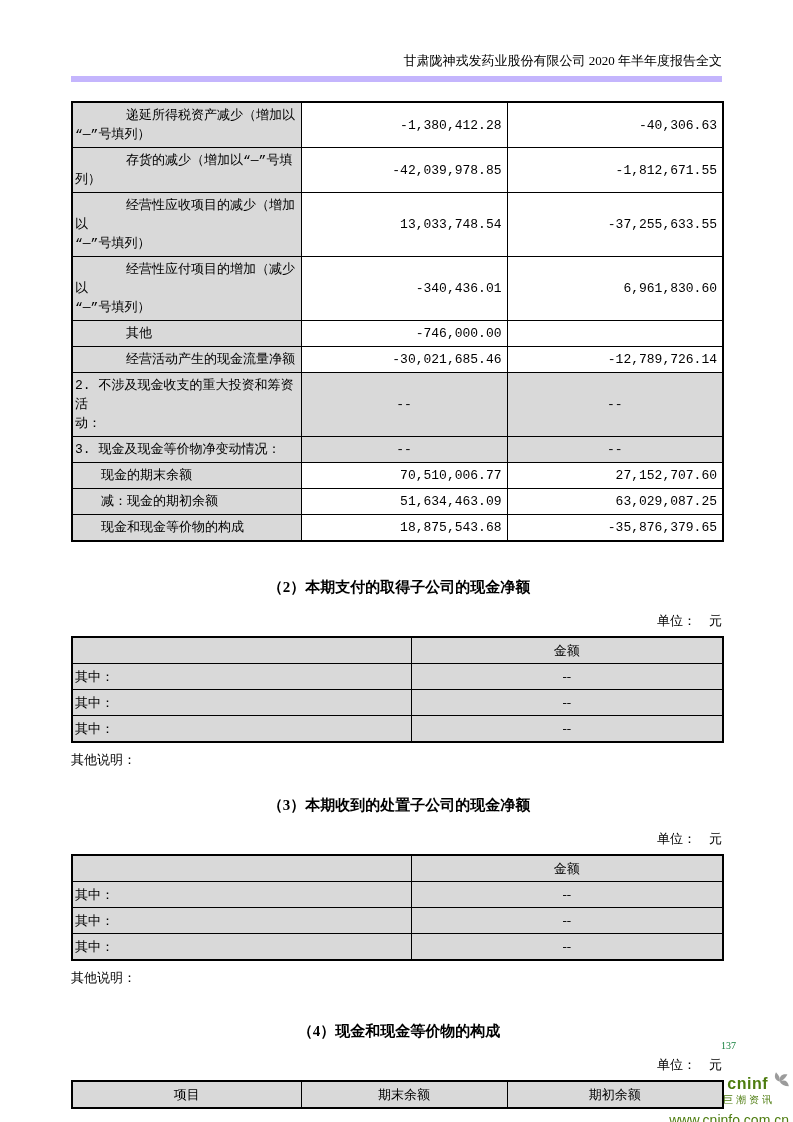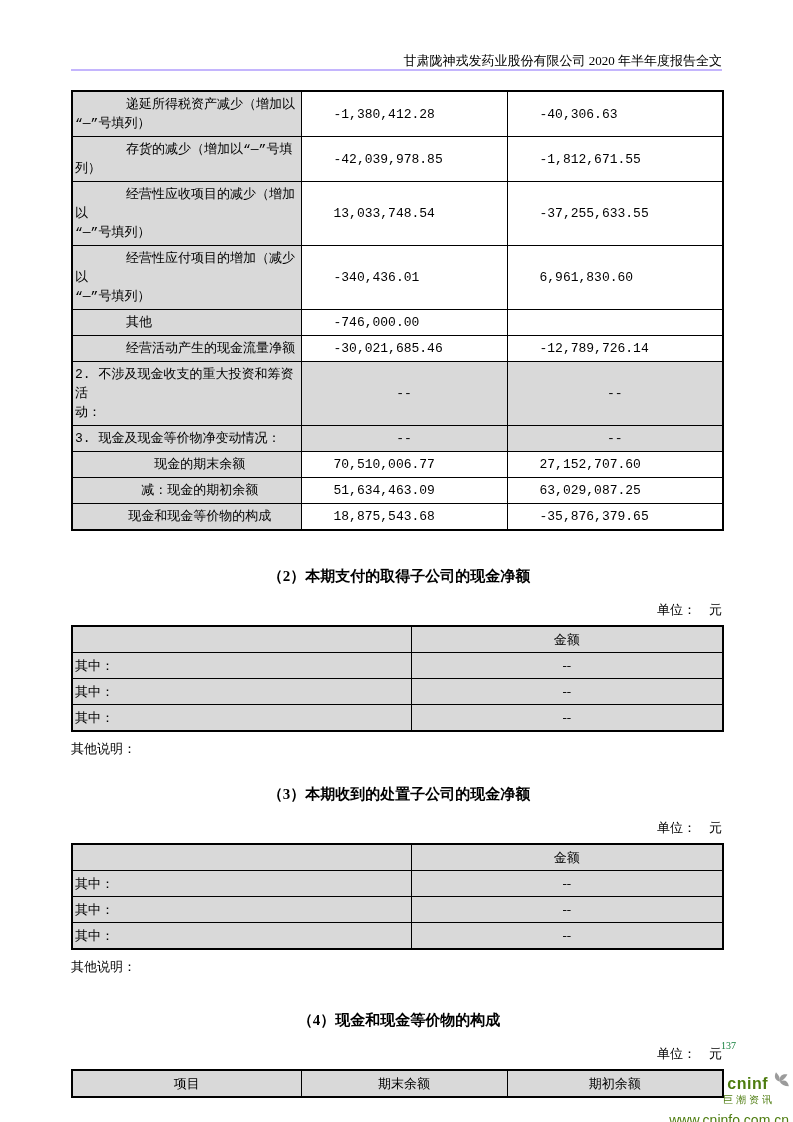--- a/index.html
+++ b/index.html
@@ -5,36 +5,36 @@
   * { box-sizing: border-box; }
   html,body { margin:0; padding:0; background:#e8e8e8; }
   .page {
     position:relative; width:793px; height:1122px; margin:0 auto;
     background:#ffffff; overflow:hidden;
     font-family:"Liberation Serif","DejaVu Serif",serif; color:#000;
   }
   .content { margin:0 71px; width:651px; }
 
   .doc-header {
-    margin-top:53px; padding-bottom:0; border-bottom:2px solid #c4b5fd;
+    margin-top:53px; padding-bottom:7px; border-bottom:6px solid #c4b5fd;
     text-align:right; font-size:13px; line-height:16px;
   }
 
   table { border-collapse:collapse; width:651px; table-layout:fixed; }
   .tbl { border:2px solid #000; }
   td, th {
     border:1px solid #000; font-size:13px; font-weight:normal;
     vertical-align:middle; line-height:19px; padding:3px 3px; height:19px;
     overflow:hidden;
   }
   .shade { background:#d9d9d9; }
   .lbl  { text-align:left; white-space:pre-line; padding-left:2px; padding-right:2px; }
-  .ind1 { text-indent:26px;text-align:center; }
+  .ind1 { text-indent:26px; }
   .ind2 { text-indent:51px; }
-  .num  { padding-right:5px;padding-left:32px; }
+  .num  { text-align:right; padding-right:5px;padding-left:32px; }
   .ctr  { text-align:center; }
 
   .t1 { margin-top:19px;font-family:Liberation Mono, monospace; }
 
   h3.sec { font-size:15px; font-weight:bold; margin:36px 0 0 5px; line-height:19px;text-align:center; }
   h3.sec.tight { margin-top:28px; }
   .unit { text-align:right; font-size:13px; margin-top:16px; line-height:16px; }
   .tbl2 { margin-top:7px; }
   .note { font-size:13px; margin-top:9px; line-height:16px; }
 

